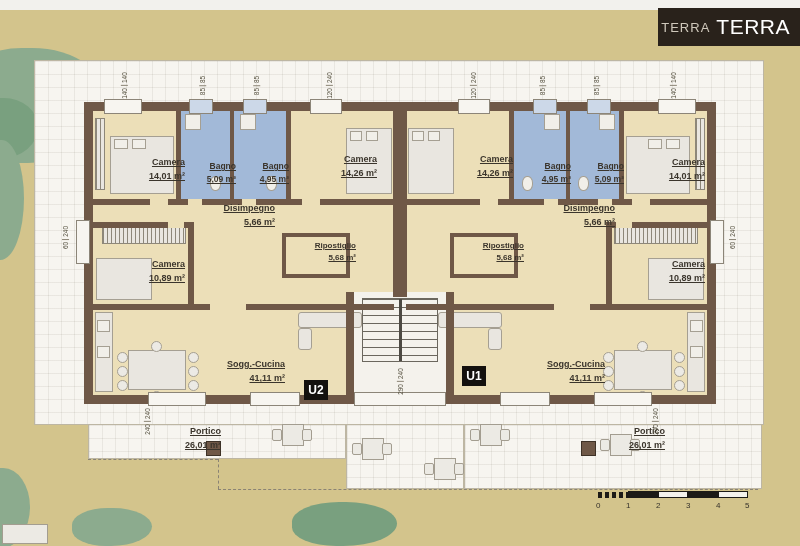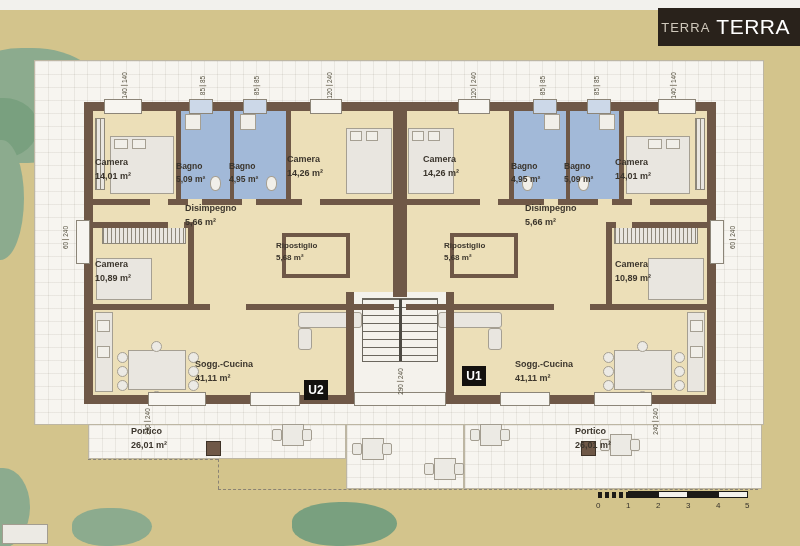--- a/index.html
+++ b/index.html
@@ -18,22 +18,22 @@
   .bath{position:absolute;background:#a2b9d8;z-index:1;}
   .w{position:absolute;background:#6f5847;z-index:3;}
   .gap{position:absolute;background:#ecdfb8;z-index:3;}
   .win{position:absolute;background:#f7f5f0;border:1px solid #8c8578;box-sizing:border-box;z-index:4;}
   .win.blue{background:#ccd8e8;}
   .furn{position:absolute;background:#e9e6e0;border:1px solid #a59f92;box-sizing:border-box;z-index:2;}
   .pill{position:absolute;background:#f1efe9;border:1px solid #a59f92;box-sizing:border-box;z-index:2;}
   .hatch{position:absolute;border:1px solid #8d8779;box-sizing:border-box;z-index:2;
     background:repeating-linear-gradient(90deg,#8d8779 0 1px,#e9e6e0 1px 4px);}
   .chair{position:absolute;width:9px;height:9px;border-radius:50%;background:#eceae5;border:1px solid #a59f92;z-index:2;}
-  .room-label{position:absolute;width:90px;text-align:left;
-    font-weight:bold;font-size:9px;line-height:1.55;color:#3b352c;z-index:5;}
+  .room-label{position:absolute;width:90px;text-align:right;
+    font-weight:bold;font-size:9px;line-height:1.55;color:#3b352c;z-index:5;text-decoration:underline;}
   .room-label.sm{width:60px;font-size:8.5px;}
   .room-label.md{width:80px;}
   .dim{position:absolute;display:flex;align-items:center;transform:rotate(-90deg);
     font-size:6.5px;color:#55503f;z-index:5;white-space:nowrap;}
   .dim span+span{border-left:1px solid #8a8374;margin-left:2px;padding-left:2px;}
   .badge{position:absolute;width:24px;height:20px;background:#14110e;color:#fff;
     font-weight:bold;font-size:12px;text-align:center;line-height:20px;z-index:6;}
   #stairwell{position:absolute;left:354px;top:292px;width:92px;height:112px;background:#f4f2ec;z-index:1;}
   #stairs{position:absolute;left:362px;top:298px;width:76px;height:64px;border:1px solid #6b675e;box-sizing:border-box;
     background:repeating-linear-gradient(180deg,#6b675e 0 1px,#f4f2ec 1px 8px);z-index:2;}

